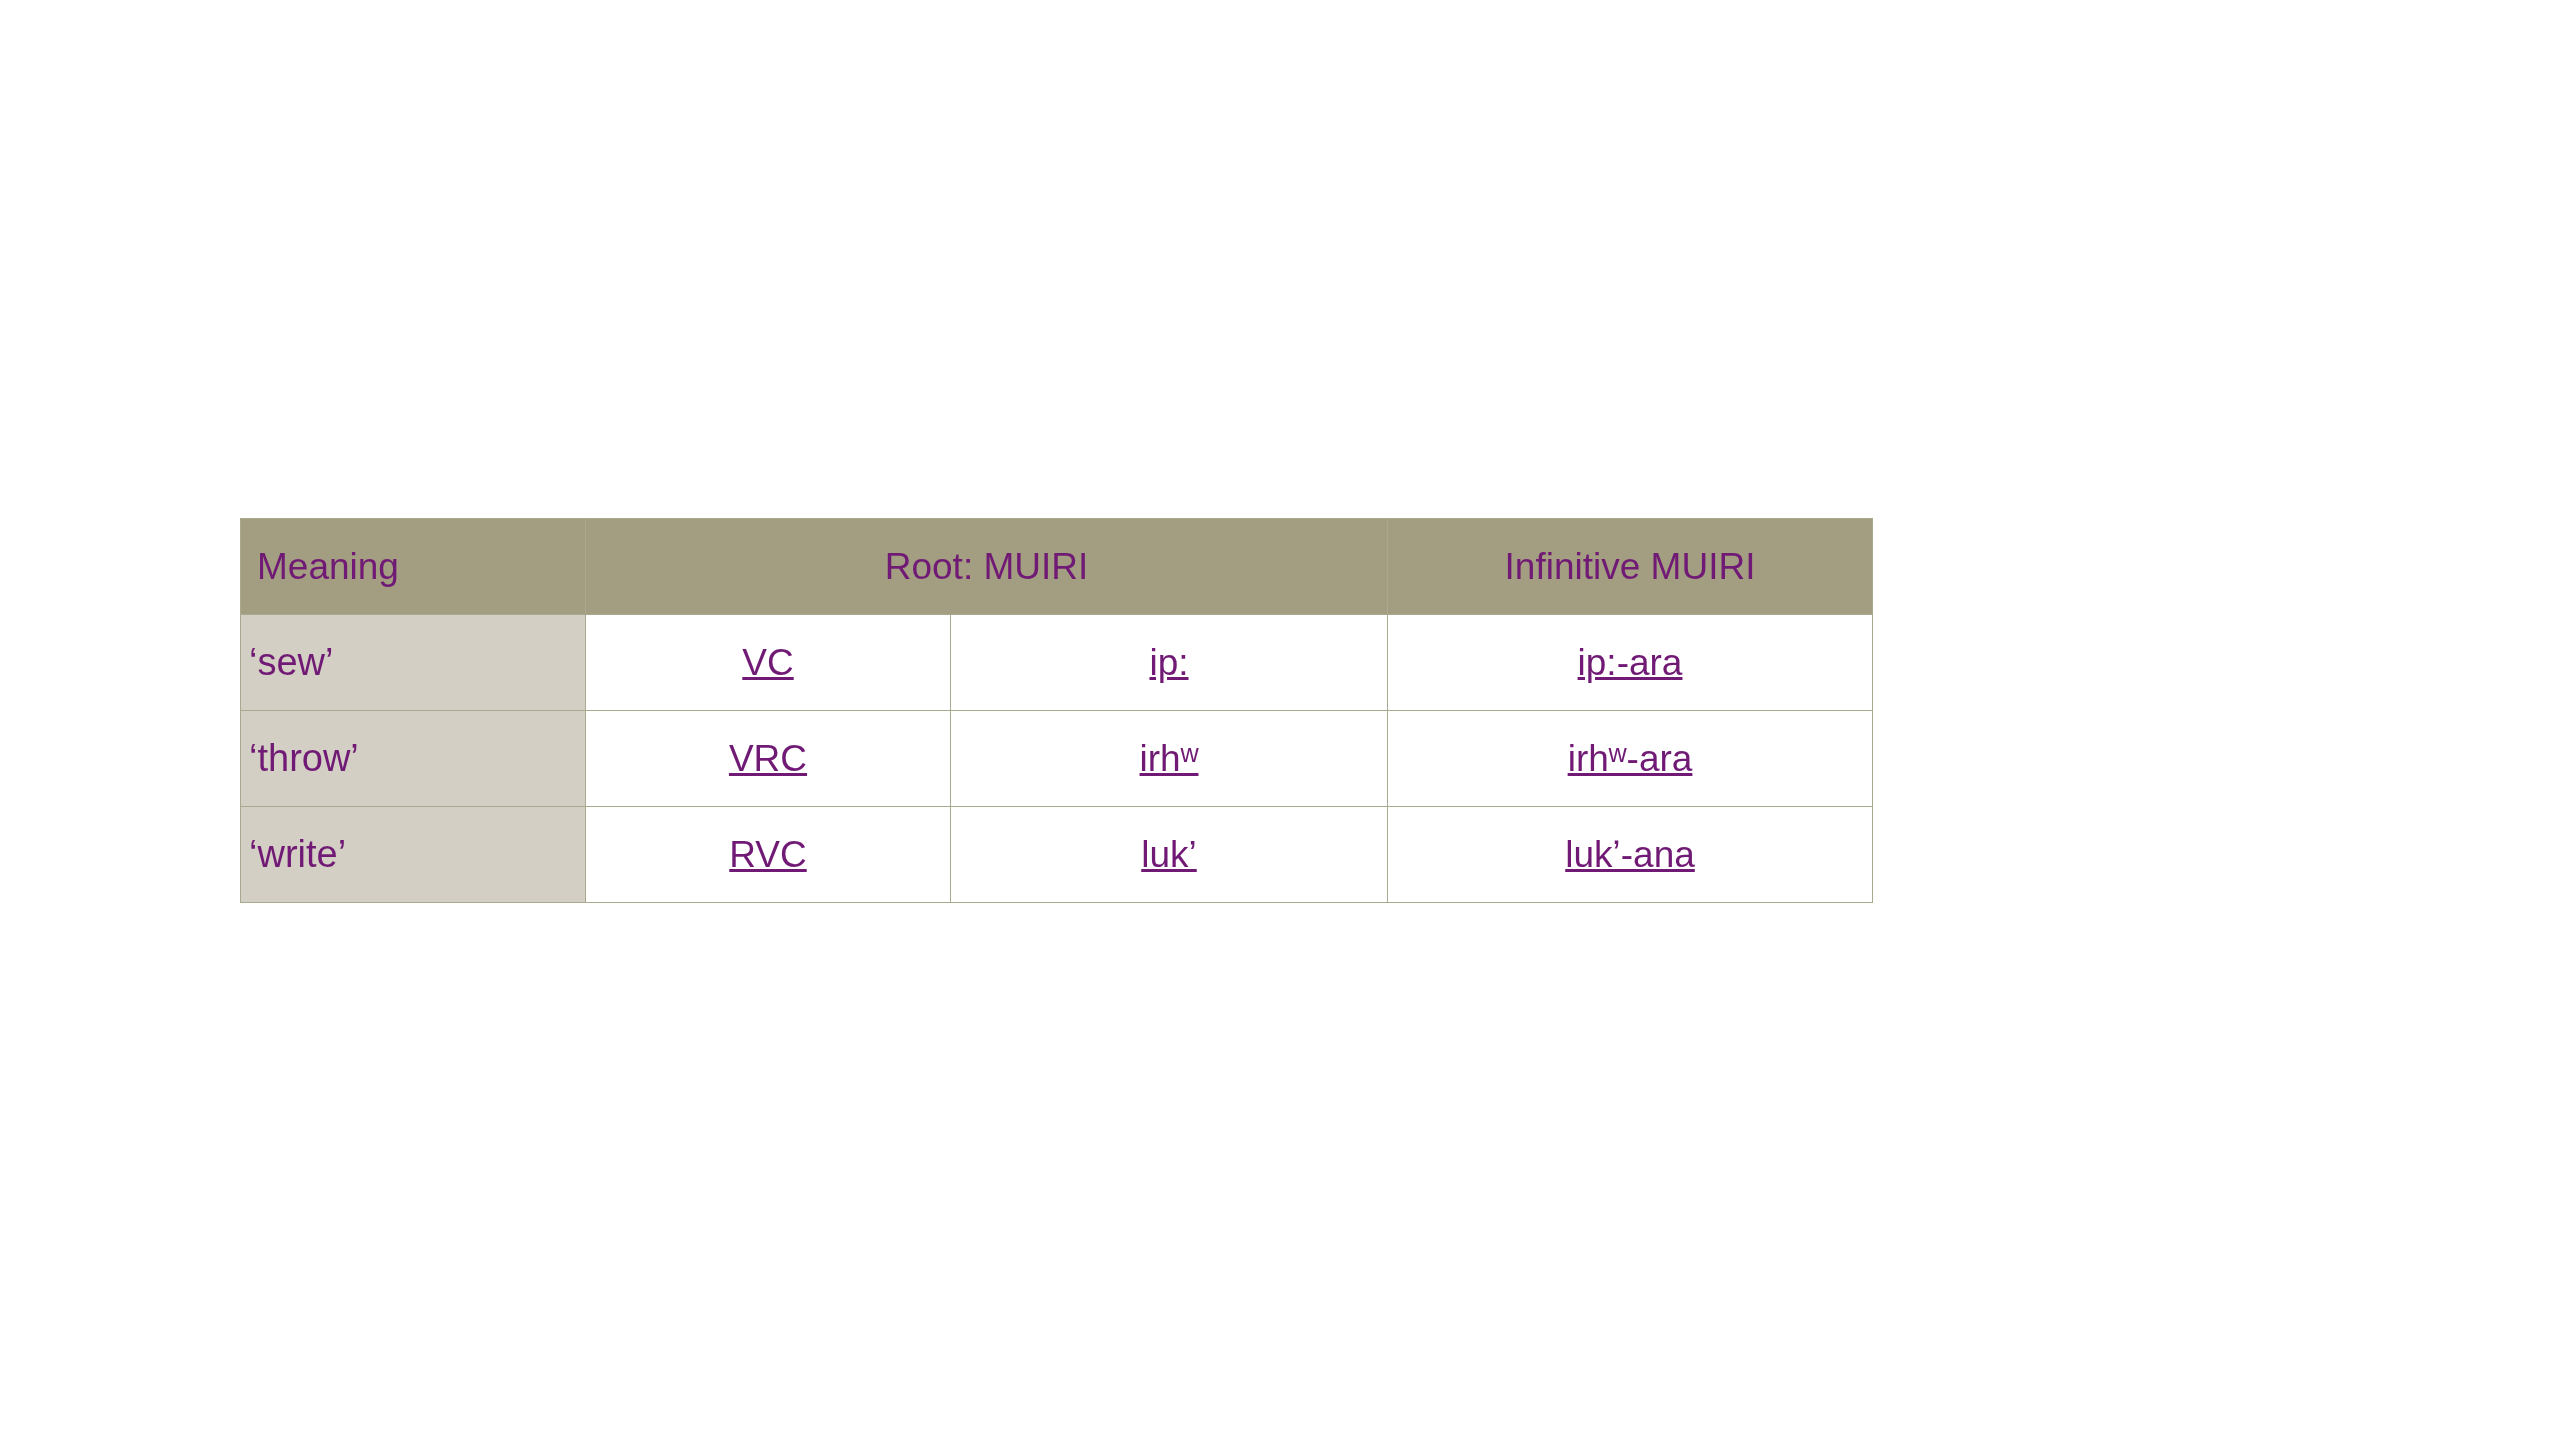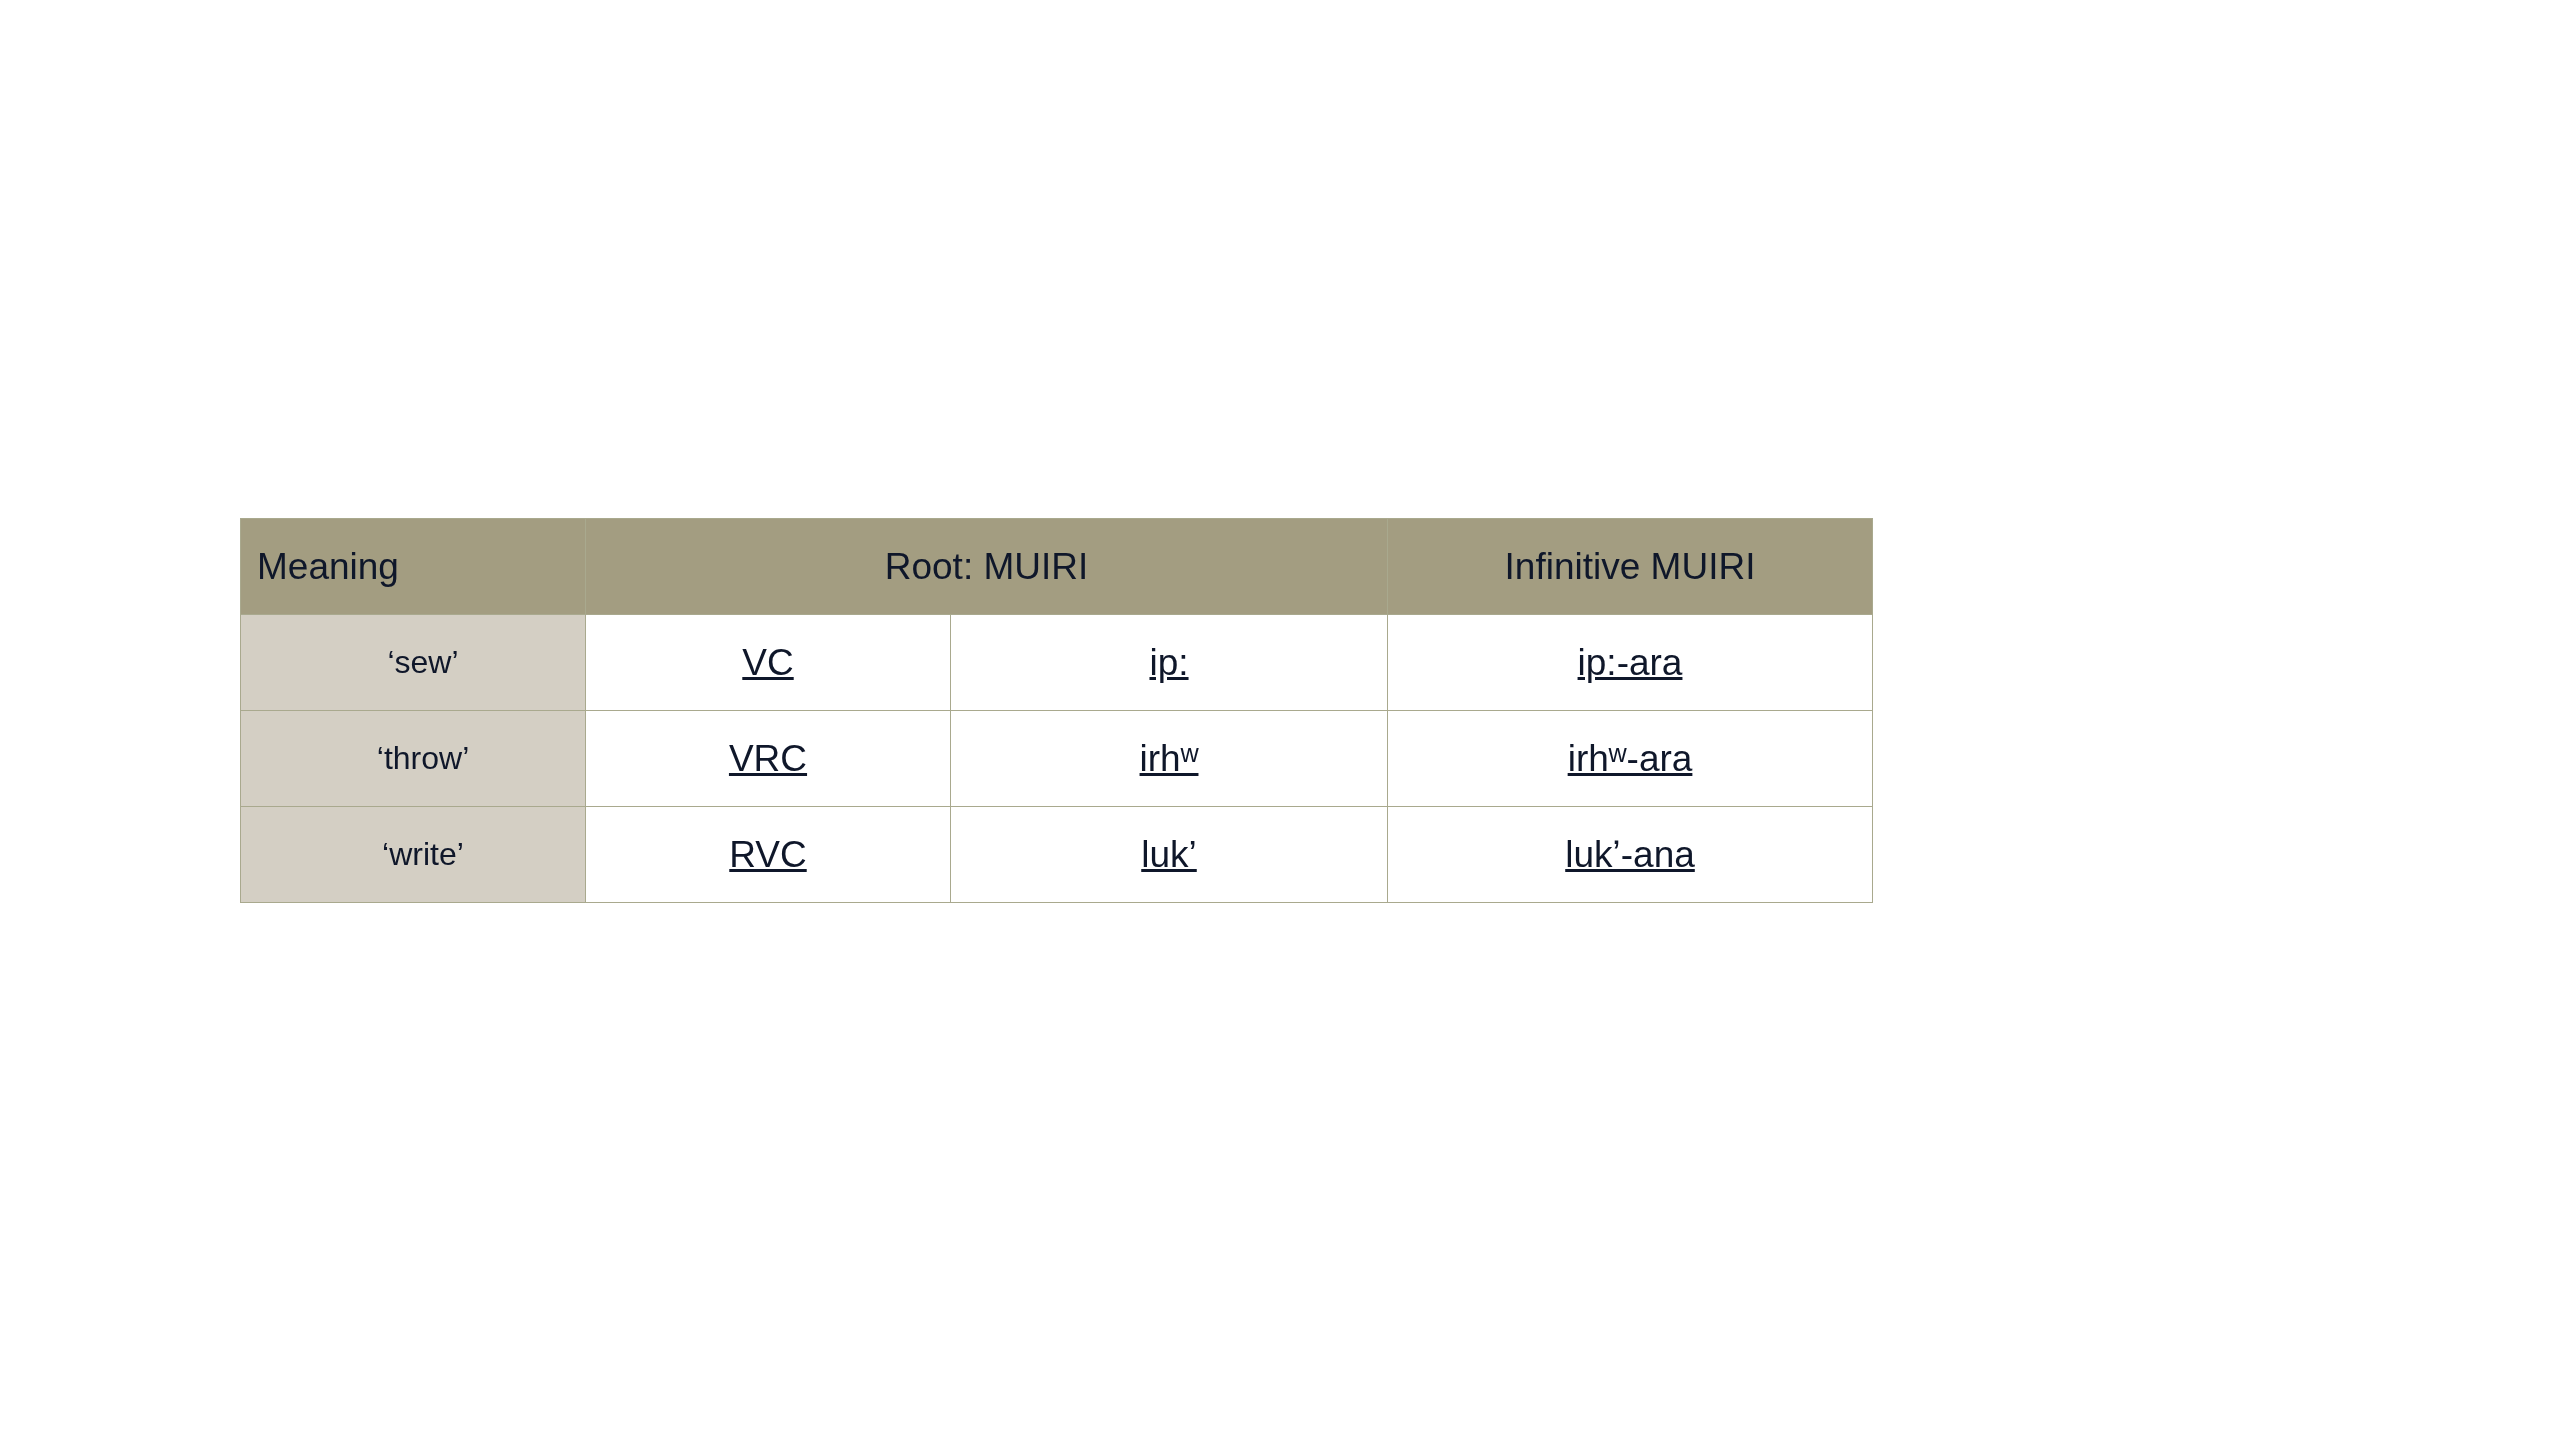--- a/index.html
+++ b/index.html
@@ -69,21 +69,21 @@
   table.roots col.c3 { width: 437px; }
   table.roots col.c4 { width: 485px; }
 
   table.roots th,
   table.roots td {
     border: 1px solid #a9a98e;
     padding: 0;
     height: 95px;
     vertical-align: middle;
     font-size: 37px;
-    color: #0f172a;
+    color: #701a75;
     font-weight: 400;
   }
 
   thead th {
     background: #a39d81;
     color: #ffffff;
     font-weight: 700;
     font-size: 38px;
     height: 108px;
     border-color: #a39d81;
@@ -91,23 +91,23 @@
   thead th.h-meaning {
     text-align: left;
     padding-left: 16px;
   }
   thead th.h-center {
     text-align: center;
   }
 
   tbody td.meaning-cell {
     background: #d4cfc4;
-    text-align: center;
-    padding-left: 20px;
-    font-size: 32px;
+    text-align: left;
+    padding-left: 8px;
+    font-size: 38px;
   }
   tbody td.data-cell {
     background: #ffffff;
     text-align: center;
     text-decoration: underline;
   }
 </style>
 </head>
 <body>
 

